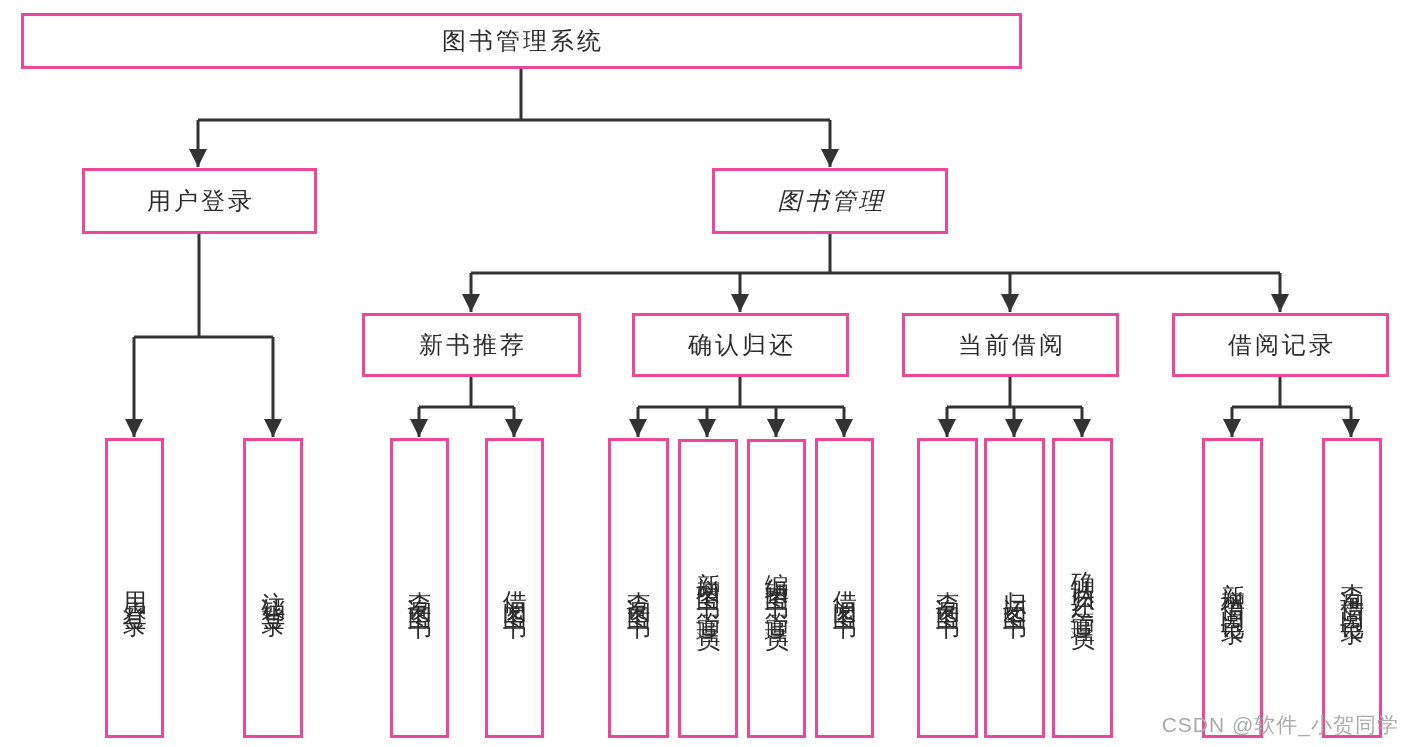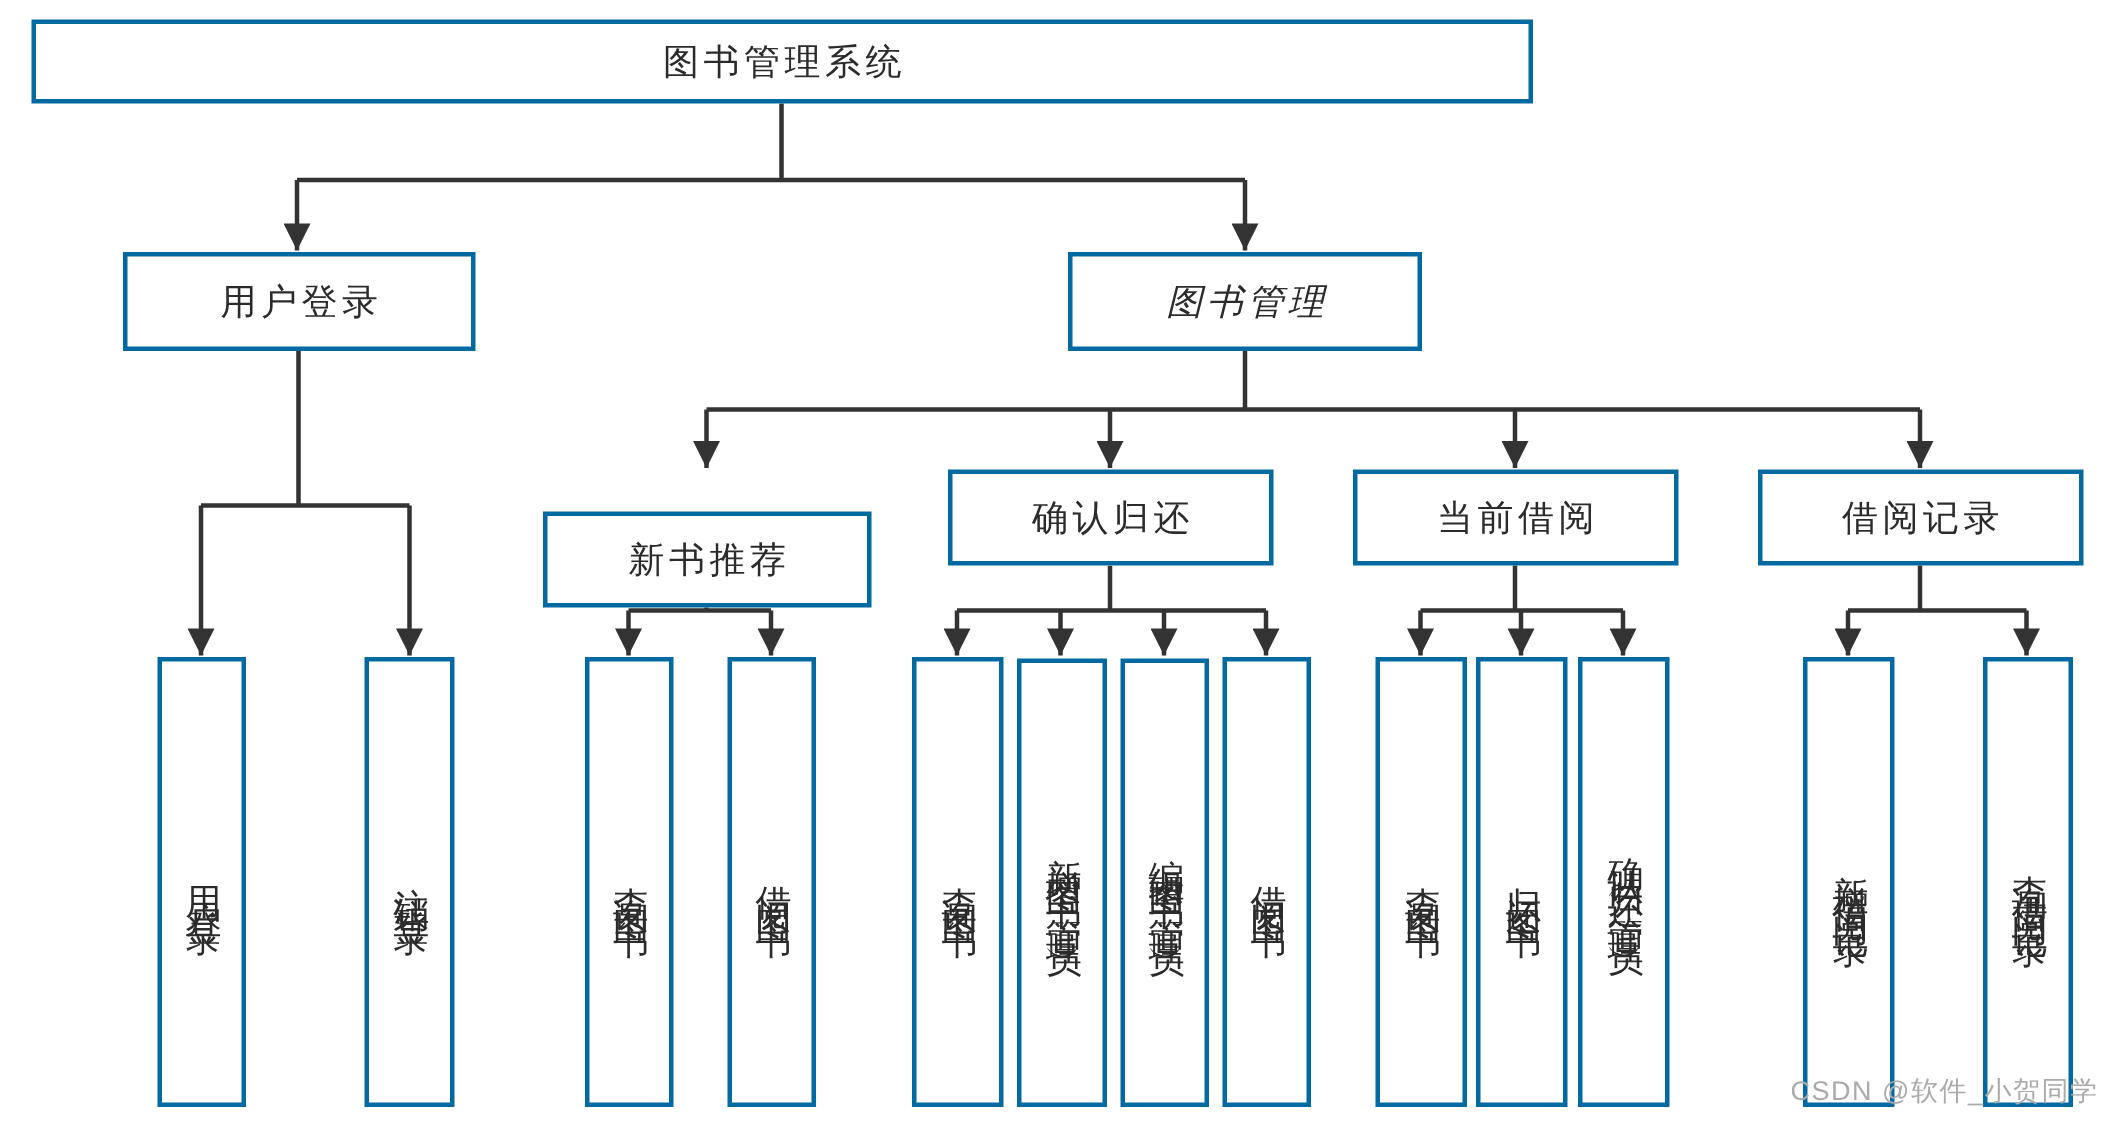--- a/index.html
+++ b/index.html
@@ -13,21 +13,21 @@
   }
   #wires {
     position: absolute;
     left: 0; top: 0;
     width: 1405px; height: 747px;
     z-index: 1;
   }
   .box {
     position: absolute;
     box-sizing: border-box;
-    border: 3px solid #0369a1;
+    border: 3px solid #ec4899;
     background: #ffffff;
     display: flex;
     align-items: center;
     justify-content: center;
     color: #2b2b2b;
     z-index: 2;
   }
   .hlabel {
     font-size: 24px;
     letter-spacing: 3px;
@@ -40,21 +40,21 @@
     text-orientation: mixed;
     font-size: 24px;
     letter-spacing: 8px;
     line-height: 1.1;
     white-space: nowrap;
   }
   .watermark {
     position: absolute;
     right: 6px;
     bottom: 8px;
-    font-size: 18px;
+    font-size: 21px;
     letter-spacing: 1px;
     color: #aaaaaa;
     z-index: 5;
     white-space: nowrap;
   }
   line.wire, path.wire {
     stroke: #333333;
     stroke-width: 3;
     fill: none;
   }
@@ -104,21 +104,21 @@
     <span class="hlabel">图书管理系统</span>
   </div>
 
   <div class="box" style="left:82px; top:168px; width:235px; height:66px;">
     <span class="hlabel">用户登录</span>
   </div>
   <div class="box" style="left:712px; top:168px; width:236px; height:66px;font-style:italic;">
     <span class="hlabel">图书管理</span>
   </div>
 
-  <div class="box" style="left:362px; top:313px; width:219px; height:64px;margin-top:28px;">
+  <div class="box" style="left:362px; top:313px; width:219px; height:64px;">
     <span class="hlabel">新书推荐</span>
   </div>
   <div class="box" style="left:632px; top:313px; width:217px; height:64px;">
     <span class="hlabel">确认归还</span>
   </div>
   <div class="box" style="left:902px; top:313px; width:217px; height:64px;">
     <span class="hlabel">当前借阅</span>
   </div>
   <div class="box" style="left:1172px; top:313px; width:217px; height:64px;">
     <span class="hlabel">借阅记录</span>

